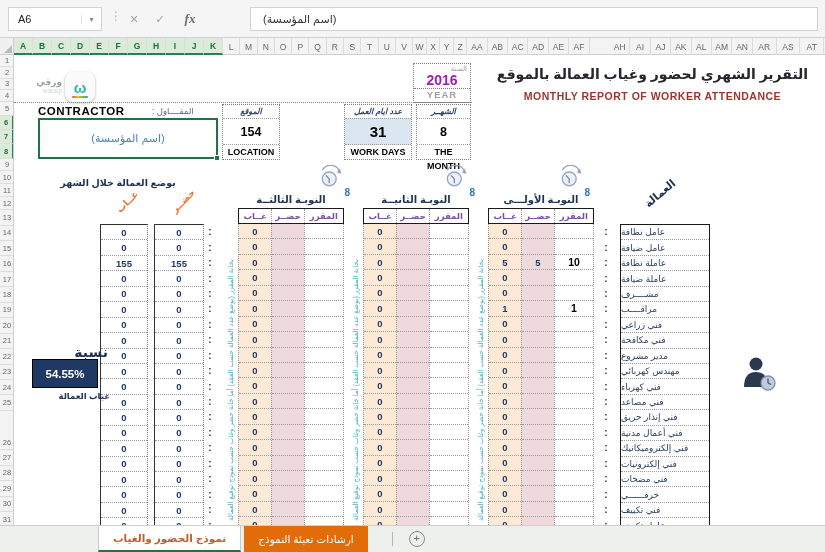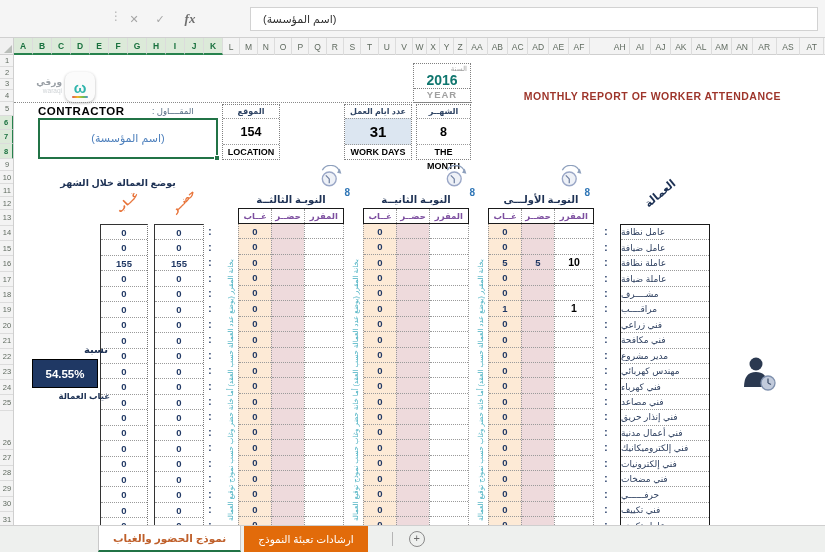--- a/index.html
+++ b/index.html
@@ -37,47 +37,47 @@
   .logo-txt { left:20px; top:22px; width:28px; text-align:right; }
   .logo-ar { font-size:9px; color:#9aa0a6; font-weight:bold; }
   .logo-en { font-size:6.5px; color:#cfd3d6; }
   .logo-icon { left:51px; top:17px; width:30px; height:30px; background:#fbfbfb; border-radius:8px; box-shadow:0 1px 3px rgba(0,0,0,.3); display:flex; align-items:center; justify-content:center; }
   .logo-glyph { color:#2fb5ac; font-weight:bold; font-size:15px; line-height:1; }
   .logo-bar { position:absolute; bottom:4px; left:7px; width:16px; height:2.5px; border-radius:2px; background:linear-gradient(90deg,#e05a4e,#f0b429 35%,#6fbf4a 70%,#4a90d9); }
 
   
   .year-box { left:399px; top:8px; width:58px; height:40px; border:1px dotted #808080; background:#fff; }
   .yb-ar { font-size:7px; color:#999; text-align:right; padding:1px 3px 0 0; }
-  .yb-val { font-size:14px; font-weight:bold; color:#0f766e; text-align:center; line-height:15px; border-bottom:1px dotted #808080; }
+  .yb-val { font-size:14px; font-weight:bold; color:#a21caf; text-align:center; line-height:15px; border-bottom:1px dotted #808080; }
   .yb-en { font-size:9.5px; font-weight:bold; color:#a0a0a0; text-align:center; letter-spacing:1px; }
   .title-ar { left:466px; top:11px; width:345px; text-align:center; font-size:14px; font-weight:bold; color:#26262e; direction:rtl; }
   .title-en { left:466px; top:35px; width:345px; text-align:center; font-size:10.5px; font-weight:bold; color:#9e352b; letter-spacing:.5px; }
   .dotline { border-top:1px dotted #8a8a8a; height:0; }
 
   
   .lbl-contractor { left:24px; top:50px; font-size:11.5px; font-weight:bold; color:#000; letter-spacing:.5px; }
   .lbl-muqawil { left:138px; top:51px; width:66px; font-size:8.5px; color:#546b82; direction:rtl; text-align:left; }
   .sel-cell { left:24px; top:63px; width:180px; height:41px; border:2px solid #217346; background:#fff; display:flex; align-items:center; justify-content:center; }
   .sel-cell .ph { color:#4f81bd; font-size:11px; direction:rtl; }
   .fill-handle { position:absolute; right:-4px; bottom:-4px; width:6px; height:6px; background:#217346; border:1px solid #fff; }
   .info-box { top:49px; height:56px; border:1px dotted #808080; background:#fff; display:flex; flex-direction:column; }
-  .ib-ar { font-size:8px; font-weight:bold; color:#2f4464; text-align:center; height:13px; line-height:13px; direction:rtl; }
+  .ib-ar { font-size:8px; font-weight:bold; color:#2f4464; text-align:center; height:13px; line-height:13px; direction:rtl;font-style:italic; }
   .ib-val { flex:1; display:flex; align-items:center; justify-content:center; font-size:12.5px; font-weight:bold; color:#000; border-top:1px dotted #9a9a9a; border-bottom:1px dotted #9a9a9a; }
   .ib-val.hl { background:#dce6f1; font-size:15px; }
   .ib-en { font-size:9px; font-weight:bold; color:#000; text-align:center; height:14px; line-height:14px; }
   .project-box { left:466px; top:52px; width:340px; height:53px; border:1px dotted #808080; background:#fff; }
   .pj-en { position:absolute; left:20px; top:4px; font-size:11px; font-weight:bold; color:#000; }
   .pj-ar { position:absolute; right:8px; top:5px; font-size:8.5px; color:#4a5b74; direction:rtl; }
   .pj-val { position:absolute; right:14px; top:30px; font-size:10px; color:#4f81bd; direction:rtl; }
 
   
   .stats-title { left:34px; top:122px; width:140px; text-align:center; font-size:9.5px; font-weight:bold; color:#1d3154; direction:rtl; }
   .diag { top:152px; font-size:9.5px; font-weight:bold; color:#e8743a; transform:rotate(-45deg); transform-origin:left top; direction:rtl; }
   .stats-col { top:169px; height:301px; overflow:hidden; background:#fff; border-left:1px solid #333; border-top:1px solid #333; border-right:1px dotted #777; }
-  .pct-label { left:52px; top:289px; width:42px; text-align:right; font-size:10px; font-weight:bold; color:#1d3154; }
+  .pct-label { left:52px; top:289px; width:42px; text-align:right; font-size:14px; font-weight:bold; color:#1d3154; }
   .pct-box { left:18px; top:304px; width:66px; height:29px; background:#1f3864; border:1px solid #000; color:#fff; font-weight:bold; font-size:11.5px; display:flex; align-items:center; justify-content:center; }
   .pct-sub { left:34px; top:336px; width:62px; text-align:right; font-size:8.5px; font-weight:bold; color:#1d3154; direction:rtl; }
 
   
   .shift-table { position:absolute; top:139px; width:106px; height:331px; }
   .shift-name { height:14px; text-align:center; font-size:10px; font-weight:bold; color:#1d3154; direction:rtl; }
   .shift-head { height:16px; display:flex; border:1px solid #1a1a1a; background:#fff; }
   .hcell { display:flex; align-items:center; justify-content:center; font-size:8.5px; font-weight:bold; color:#7d4fa0; border-left:1px dotted #999; }
   .hcell:first-child { border-left:none; }
   .shift-body { display:flex; height:301px; overflow:hidden; }
@@ -109,20 +109,24 @@
   .tab.orange { background:#e26b0a; color:#fff; margin-left:3px; }
   .tab-sep { width:1px; height:14px; background:#b5b5b5; margin:6px 0 0 24px; }
   .new-sheet { width:16px; height:16px; margin:5px 0 0 16px; border:1.2px solid #8a8a8a; border-radius:50%; color:#6a6a6a; font-size:11px; line-height:13px; text-align:center; }
 </style>
 </head>
 <body>
 
 <div class="app">
 
   <div class="formula-row">
+    <div class="name-box">
+      <span class="nb-val">A6</span>
+      <span class="nb-arrow">▾</span>
+    </div>
     <div class="fx-sep">⋮</div>
     <div class="fbtn" style="left:122px">✕</div>
     <div class="fbtn" style="left:148px">✓</div>
     <div class="fbtn fx" style="left:178px">fx</div>
     <div class="formula-input">(اسم المؤسسة)</div>
   </div>
 
   <div class="corner"></div>
   <div class="col-headers">
       <div class="col-h sel" style="width: 19px;">A</div>
@@ -212,20 +216,21 @@
     <div class="abs logo-icon">
       <span class="logo-glyph">ω</span>
       <span class="logo-bar"></span>
     </div>
 
     <div class="abs year-box">
       <div class="yb-ar">السنة</div>
       <div class="yb-val">2016</div>
       <div class="yb-en">YEAR</div>
     </div>
+    <div class="abs title-ar">التقرير الشهري لحضور وغياب العمالة بالموقع</div>
     <div class="abs title-en">MONTHLY REPORT OF WORKER ATTENDANCE</div>
     <div class="abs dotline" style="left:0;top:47px;width:458px"></div>
 
     <div class="abs lbl-contractor">CONTRACTOR</div>
     <div class="abs lbl-muqawil">المقــــاول :</div>
     <div class="abs sel-cell">
       <span class="ph">(اسم المؤسسة)</span>
       <span class="fill-handle"></span>
     </div>
 

